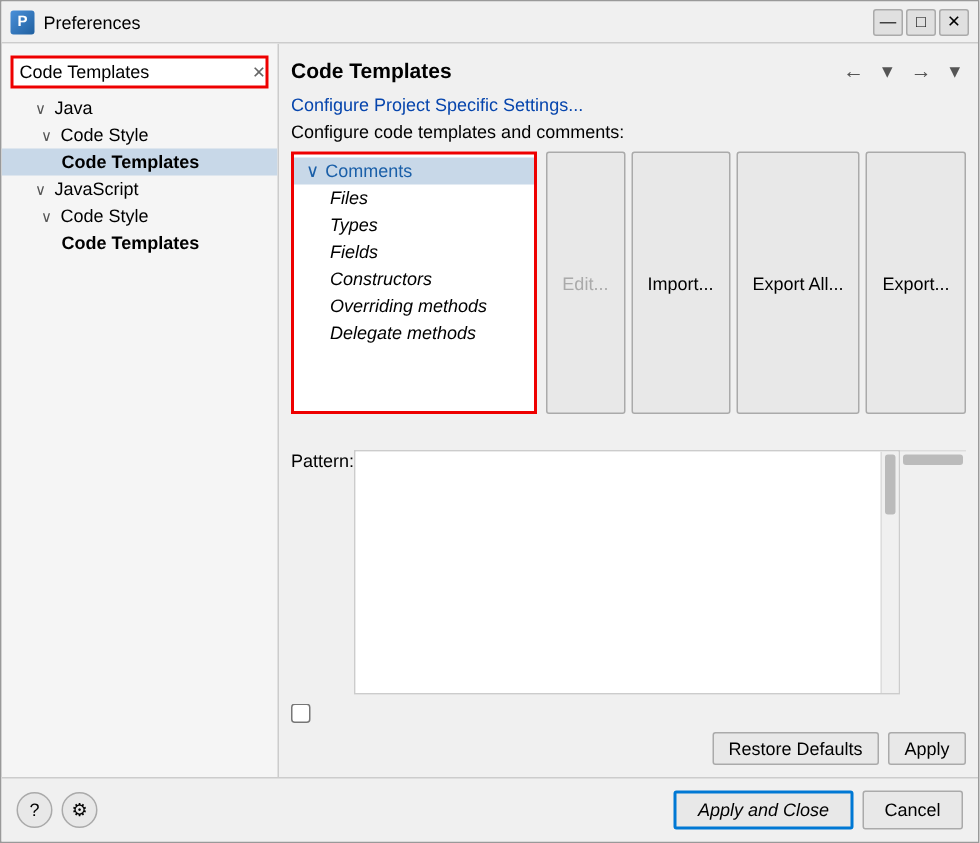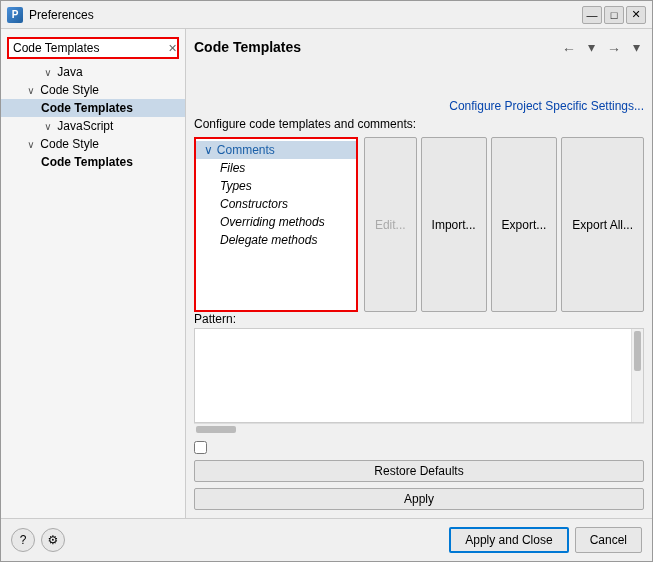--- a/index.html
+++ b/index.html
@@ -107,21 +107,21 @@
       color: #000;
     }
     .tree-item.selected { background: #c8d8e8; }
     .tree-expand {
       display: inline-block;
       width: 12px;
       text-align: center;
       font-size: 10px;
       color: #555;
     }
-    .indent1 { padding-left: 20px; margin-left: 21px; }
+    .indent1 { padding-left: 20px; }
     .indent2 { padding-left: 24px; }
     .indent3 { padding-left: 40px; font-weight: bold; }
 
     
     .main-panel {
       flex: 1;
       display: flex;
       flex-direction: column;
       overflow: hidden;
       padding: 8px;
@@ -206,23 +206,23 @@
       font-size: 12px;
       background: #e8e8e8;
       border: 1px solid #aaa;
       cursor: pointer;
       border-radius: 2px;
       text-align: center;
     }
     .action-btn:disabled { color: #aaa; cursor: default; }
 
     .pattern-section {
-      margin-top: 0;
-      display: flex;
-      flex-direction: column;
+      margin-top: 24px;
+      display: flex;
+      flex-direction: row;
       flex: 1;
     }
     .pattern-label {
       font-size: 12px;
       color: #000;
       margin-bottom: 2px;
     }
     .pattern-area {
       flex: 1;
       border: 1px solid #ccc;
@@ -250,21 +250,20 @@
     }
     .auto-comments-row input[type="checkbox"] {
       width: 13px; height: 13px;
     }
 
     .bottom-row {
       display: flex;
       justify-content: flex-end;
       gap: 6px;
       margin-top: 6px;
-      flex-direction: column;
     }
 
     
     .footer {
       border-top: 1px solid #ccc;
       padding: 8px 10px;
       display: flex;
       align-items: center;
       justify-content: space-between;
       background: #f0f0f0;
@@ -289,20 +288,21 @@
       justify-content: center;
       font-size: 12px;
     }
     .apply-close-btn {
       padding: 4px 14px;
       font-size: 12px;
       background: #e8e8e8;
       border: 2px solid #0078d4;
       cursor: pointer;
       border-radius: 2px;
+      font-style: italic;
     }
     .cancel-btn {
       padding: 4px 14px;
       font-size: 12px;
       background: #e8e8e8;
       border: 1px solid #aaa;
       cursor: pointer;
       border-radius: 2px;
       text-align: right;
     }
@@ -386,21 +386,21 @@
       <div class="panel-header">
         <span class="panel-title">Code Templates</span>
         <div class="panel-nav">
           <button class="nav-btn">←</button>
           <button class="nav-btn">▾</button>
           <button class="nav-btn">→</button>
           <button class="nav-btn">▾</button>
         </div>
       </div>
 
-      <div style="text-align:right; margin-bottom:4px;margin-top:36px;">
+      <div style="text-align:left; margin-bottom:4px;">
         <a class="configure-link">Configure Project Specific Settings...</a>
       </div>
 
       <div class="description-bar">
         <span>Configure code templates and comments:</span>
       </div>
 
       <div class="middle-area">
 
         <div class="code-tree">
@@ -408,35 +408,38 @@
             <span>∨</span>
             <span>Comments</span>
           </div>
           <div class="code-tree-item child">
             <span>Files</span>
           </div>
           <div class="code-tree-item child">
             <span>Types</span>
           </div>
           <div class="code-tree-item child">
+            <span>Fields</span>
+          </div>
+          <div class="code-tree-item child">
             <span>Constructors</span>
           </div>
           <div class="code-tree-item child">
             <span>Overriding methods</span>
           </div>
           <div class="code-tree-item child">
             <span>Delegate methods</span>
           </div>
         </div>
 
         <div class="right-btns">
           <button class="action-btn" disabled="">Edit...</button>
           <button class="action-btn">Import...</button>
+          <button class="action-btn">Export All...</button>
           <button class="action-btn">Export...</button>
-          <button class="action-btn">Export All...</button>
         </div>
       </div>
 
       <div class="pattern-section">
         <span class="pattern-label">Pattern:</span>
         <div class="pattern-area">
           <textarea class="pattern-textarea" style=""></textarea>
           <div class="scrollbar-v">
             <div class="scrollbar-thumb"></div>
           </div>

